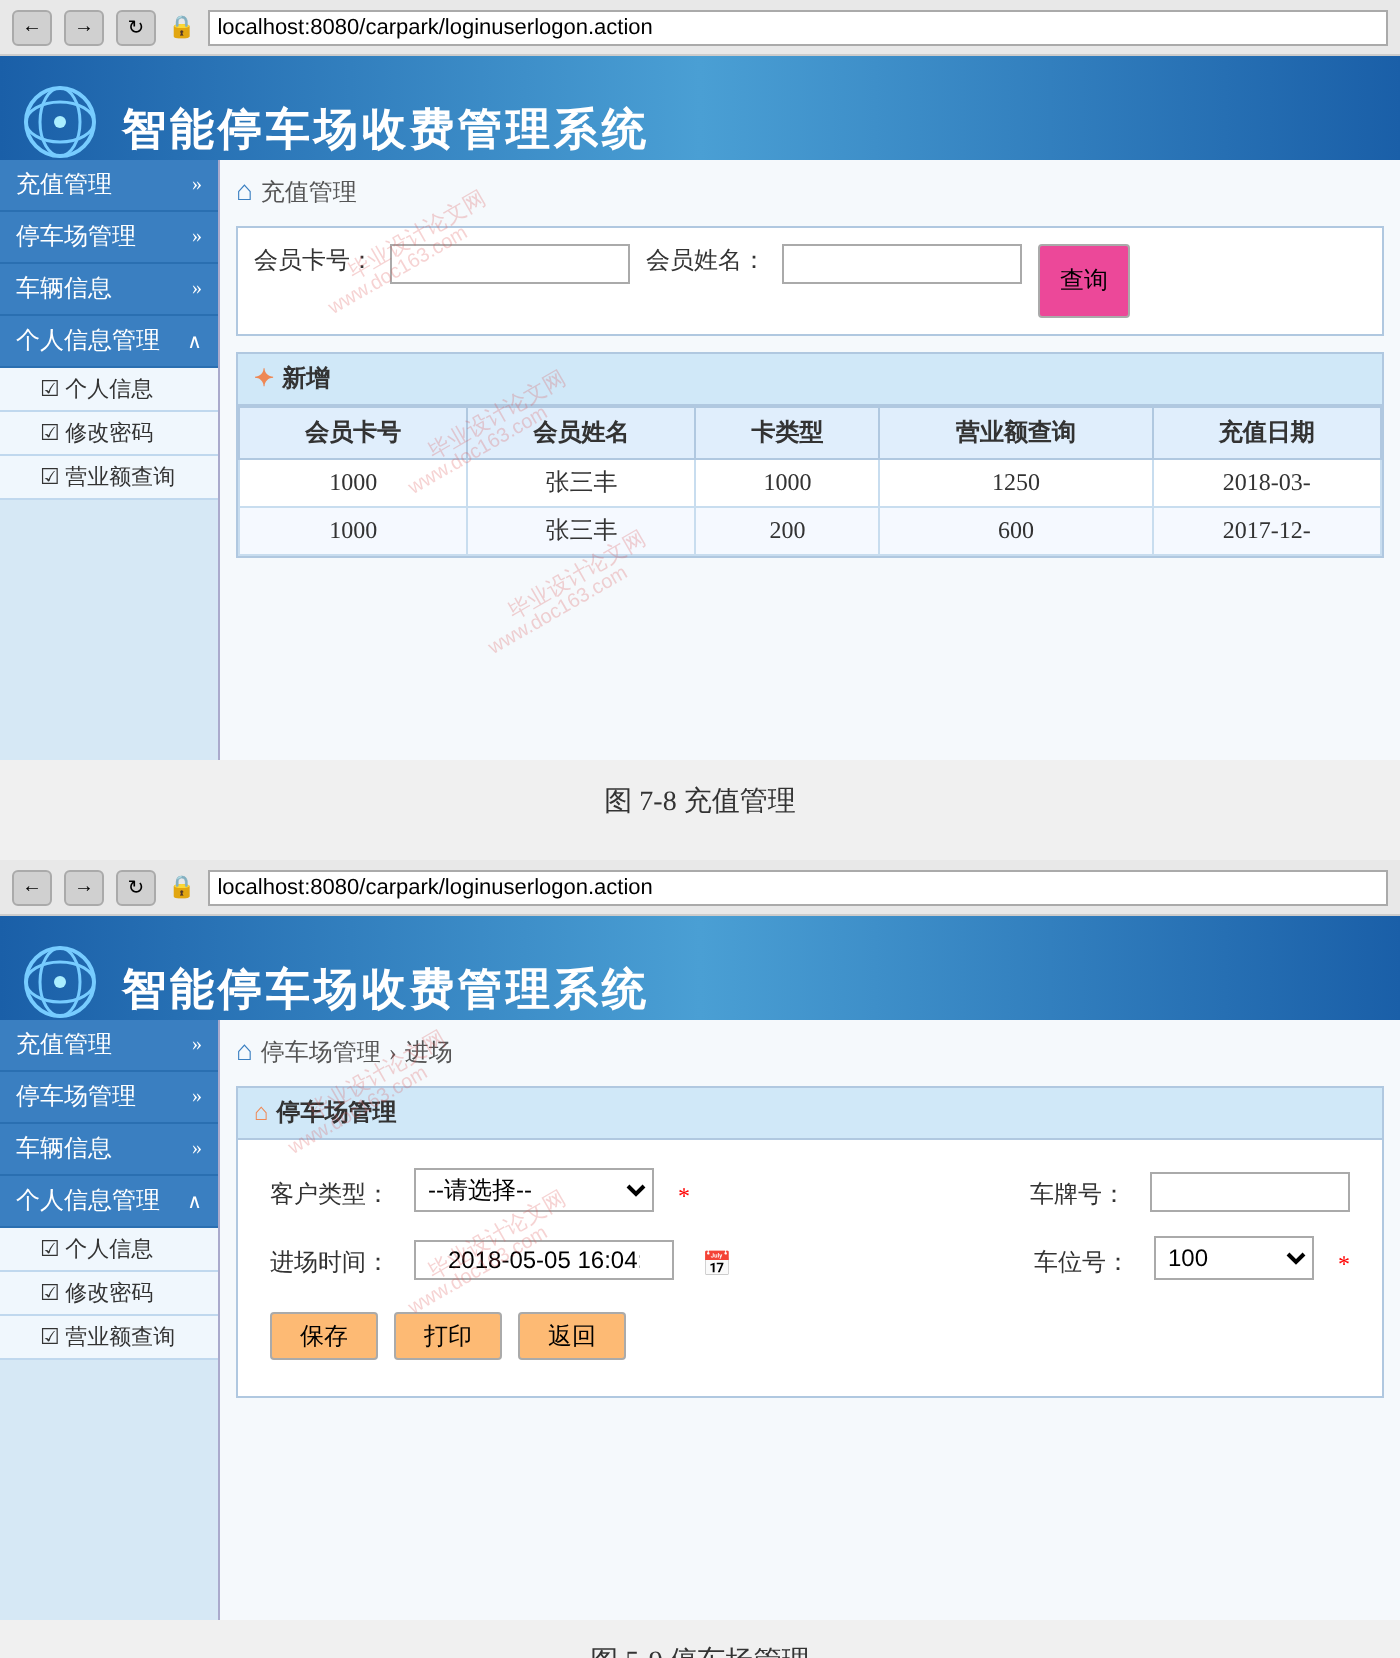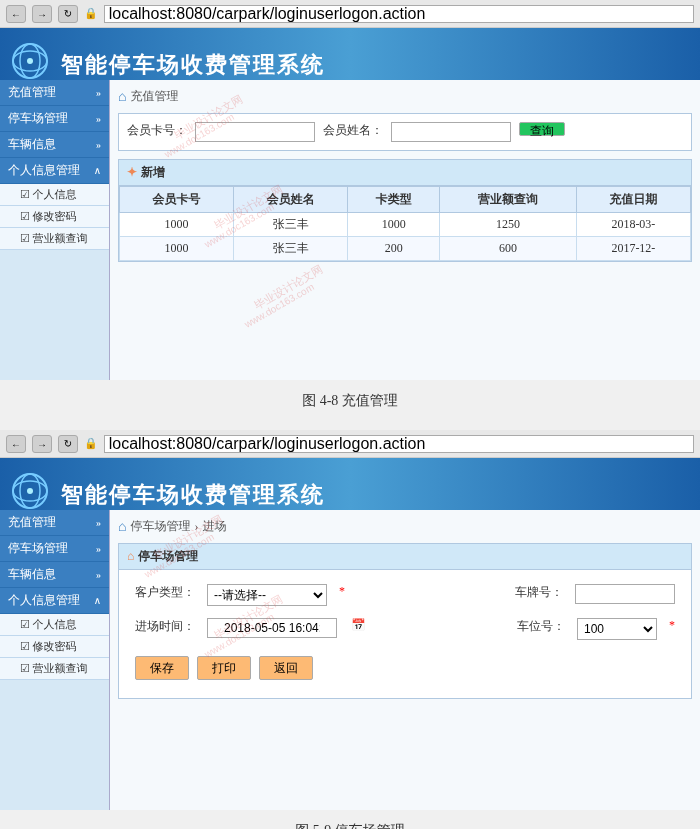--- a/index.html
+++ b/index.html
@@ -23,21 +23,21 @@
       cursor: pointer;
       font-size: 10px;
       display: flex; align-items: center; justify-content: center;
     }
     .browser-url-bar {
       flex: 1;
       height: 18px;
       border: 1px solid #aaa;
       background: white;
       padding: 0 4px;
-      font-size: 16px;
+      font-size: 11px;
     }
 
     .app-window {
       background: white;
       margin-bottom: 0;
     }
 
     .app-header {
       background: linear-gradient(to right, #1a5fa8, #4a9fd4, #1a5fa8);
       height: 52px;
@@ -143,23 +143,23 @@
       white-space: nowrap;
     }
     .search-input {
       height: 20px;
       border: 1px solid #aaa;
       padding: 0 4px;
       font-size: 12px;
       width: 120px;
     }
     .search-btn {
-      height: 14px;
+      height: 37px;
       padding: 0 10px;
-      background: #22c55e;
+      background: #ec4899;
       border: 1px solid #aaa;
       font-size: 12px;
       cursor: pointer;
       border-radius: 2px;
     }
 
     .table-panel-header {
       background: #d0e8f8;
       border-bottom: 1px solid #b0c8e0;
       padding: 4px 8px;
@@ -210,21 +210,21 @@
       text-align: center;
       font-size: 14px;
       color: #333;
       padding: 12px 0;
       background: #f0f0f0;
     }
 
     
     .form-row {
       display: flex;
-      align-items: flex-start;
+      align-items: flex-end;
       gap: 12px;
       padding: 6px 8px;
     }
     .form-label {
       font-size: 12px;
       color: #333;
       white-space: nowrap;
     }
     .form-input {
       height: 20px;
@@ -373,21 +373,21 @@
               <td>600</td>
               <td>2017-12-</td>
             </tr>
           </tbody>
         </table>
       </div>
     </div>
   </div>
 </div>
 
-<div class="figure-caption">图 4-8 充值管理</div>
+<div class="figure-caption">图 7-8 充值管理</div>
 
 <div class="divider"></div>
 
 <div class="app-window">
 
   <div class="browser-bar">
     <button class="browser-nav-btn">←</button>
     <button class="browser-nav-btn">→</button>
     <button class="browser-nav-btn">↻</button>
     <span style="font-size:11px;color:#666;">🔒</span>

